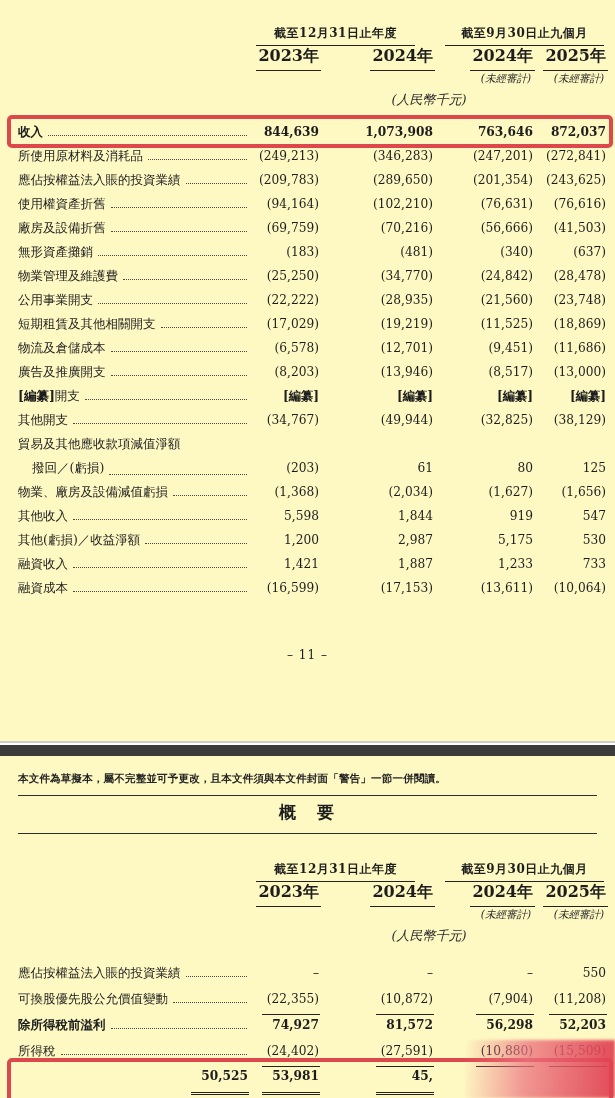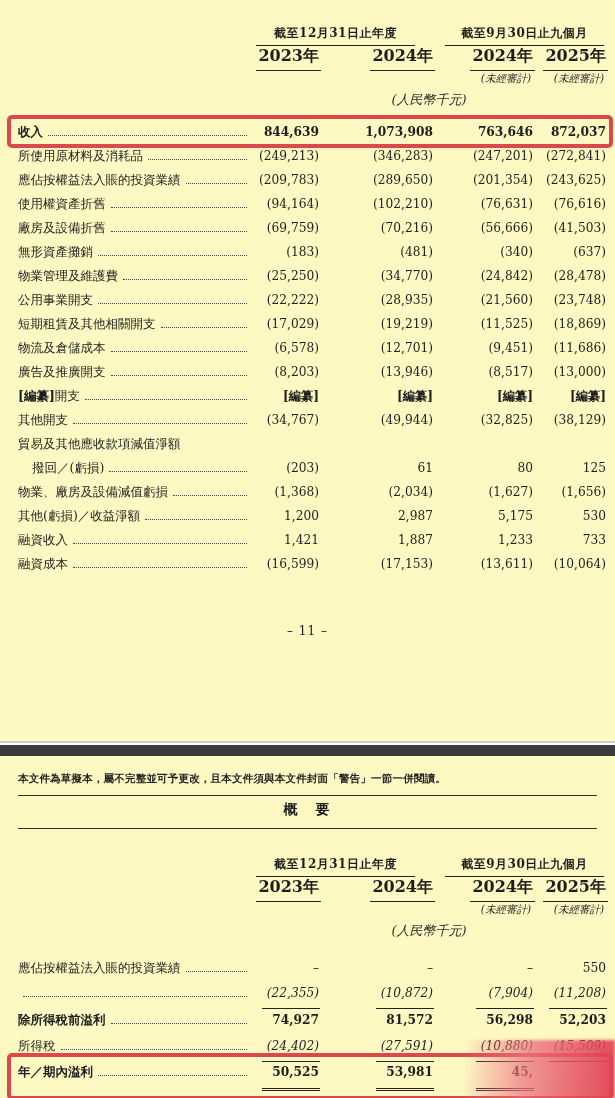--- a/index.html
+++ b/index.html
@@ -28,39 +28,39 @@
   .yr span { display:inline-block; min-width:62px; text-align:center; font-weight:bold;
              font-size:16px; border-bottom:1.2px solid #222; padding:0 2px 3px; }
   .hunaud { height:17px; }
   .unaud { text-align:right; font-style:italic; font-size:10.5px; padding:3px 4px 0 0; color:#2a2a2a; }
   .hcur { height:20px; }
   .cur { grid-column:2/6; text-align:center; font-style:italic; font-size:13px; padding-top:5px; color:#2a2a2a; }
 
   .trow { height:24px; align-items:baseline; line-height:23px; position:relative; }
   .t2 .trow { height:26px; line-height:25px; }
   .lcell { display:flex; align-items:baseline; overflow:hidden; font-size:12.5px; white-space:nowrap; }
-  .indent .lcell { padding-left:14px; }
+  .indent .lcell { padding-left:14px;align-items:flex-end; }
   .leader { flex:1; border-bottom:1.6px dotted #4a4a4a; margin:0 3px 4px 5px; min-width:8px; }
   .vcell { text-align:right; font-size:12.2px; padding-right:1px; }
   .vcell span { display:inline-block; padding:0 1px; }
   .bold, .bold .vcell, .bold .lcell { font-weight:bold; }
   .vbold .vcell { font-weight:bold; }
-  .rule-single .vcell span { border-bottom:1.2px solid #222; padding-bottom:2px; min-width:58px;font-style:italic; }
+  .rule-single .vcell span { border-bottom:1.2px solid #222; padding-bottom:2px; min-width:58px; }
   .rule-double .vcell span { border-bottom:3.5px double #222; padding-bottom:3px; min-width:58px; }
 
   .hlbox { position:absolute; left:-11px; right:-5px; top:-5px; bottom:-4px;
            border:4px solid #dd484d; border-radius:5px; pointer-events:none; }
   .hlbox.tall { top:-6px; bottom:-15px; }
 
   .pgnum { text-align:center; font-size:12px; margin-top:48px; letter-spacing:1px; }
 
   .disclaimer { font-family:"Liberation Sans","DejaVu Sans",sans-serif; font-weight:bold;
                 font-size:10.5px; margin:2px 18px 0; letter-spacing:0.2px; color:#222; }
   .hr { border-top:1.5px solid #2e2e2e; margin:9px 18px 0; }
-  .sec-title { text-align:center; font-weight:bold; font-size:14px; margin:5px 0 4px; letter-spacing:2px; }
+  .sec-title { text-align:center; font-weight:bold; font-size:17px; margin:5px 0 4px; letter-spacing:2px; }
   .t2-wrap { margin-top:26px; }
   .t2 .rows { margin-top:18px; }
   .t1 .rows { margin-top:14px; }
 
   .smudge { position:absolute; right:0; bottom:0; width:150px; height:58px; pointer-events:none;
             background:linear-gradient(95deg, rgba(243,166,174,0) 0%, rgba(236,118,130,0.75) 40%,
                        rgba(224,64,82,0.95) 100%);
             filter:blur(1.5px); }
 </style>
 </head>
@@ -261,20 +261,30 @@
             <span>物業、廠房及設備減值虧損</span>
             <span class="leader"></span>
           </div>
           <div class="vcell"><span>(1,368)</span></div>
           <div class="vcell"><span>(2,034)</span></div>
           <div class="vcell"><span>(1,627)</span></div>
           <div class="vcell"><span>(1,656)</span></div>
         </div>
         <div class="grid trow">
           <div class="lcell">
+            <span>其他收入</span>
+            <span class="leader"></span>
+          </div>
+          <div class="vcell"><span>5,598</span></div>
+          <div class="vcell"><span>1,844</span></div>
+          <div class="vcell"><span>919</span></div>
+          <div class="vcell"><span>547</span></div>
+        </div>
+        <div class="grid trow">
+          <div class="lcell">
             <span>其他(虧損)／收益淨額</span>
             <span class="leader"></span>
           </div>
           <div class="vcell"><span>1,200</span></div>
           <div class="vcell"><span>2,987</span></div>
           <div class="vcell"><span>5,175</span></div>
           <div class="vcell"><span>530</span></div>
         </div>
         <div class="grid trow">
           <div class="lcell">
@@ -354,20 +364,21 @@
             <span>應佔按權益法入賬的投資業績</span>
             <span class="leader"></span>
           </div>
           <div class="vcell"><span>–</span></div>
           <div class="vcell"><span>–</span></div>
           <div class="vcell"><span>–</span></div>
           <div class="vcell"><span>550</span></div>
         </div>
         <div class="grid trow rule-single">
           <div class="lcell">
+            <span>可換股優先股公允價值變動</span>
             <span class="leader"></span>
           </div>
           <div class="vcell"><span>(22,355)</span></div>
           <div class="vcell"><span>(10,872)</span></div>
           <div class="vcell"><span>(7,904)</span></div>
           <div class="vcell"><span>(11,208)</span></div>
         </div>
         <div class="grid trow bold">
           <div class="lcell">
             <span>除所得稅前溢利</span>
@@ -382,24 +393,20 @@
           <div class="lcell">
             <span>所得稅</span>
             <span class="leader"></span>
           </div>
           <div class="vcell"><span>(24,402)</span></div>
           <div class="vcell"><span>(27,591)</span></div>
           <div class="vcell"><span>(10,880)</span></div>
           <div class="vcell"><span>(15,509)</span></div>
         </div>
         <div class="grid trow bold rule-double">
-          <div class="lcell">
-            <span>年／期內溢利</span>
-            <span class="leader"></span>
-          </div>
           <div class="vcell"><span>50,525</span></div>
           <div class="vcell"><span>53,981</span></div>
           <div class="vcell"><span>45,</span></div>
           <div class="vcell"></div>
           <div class="hlbox tall"></div>
         </div>
       </div>
   </div>
 </div>
 

